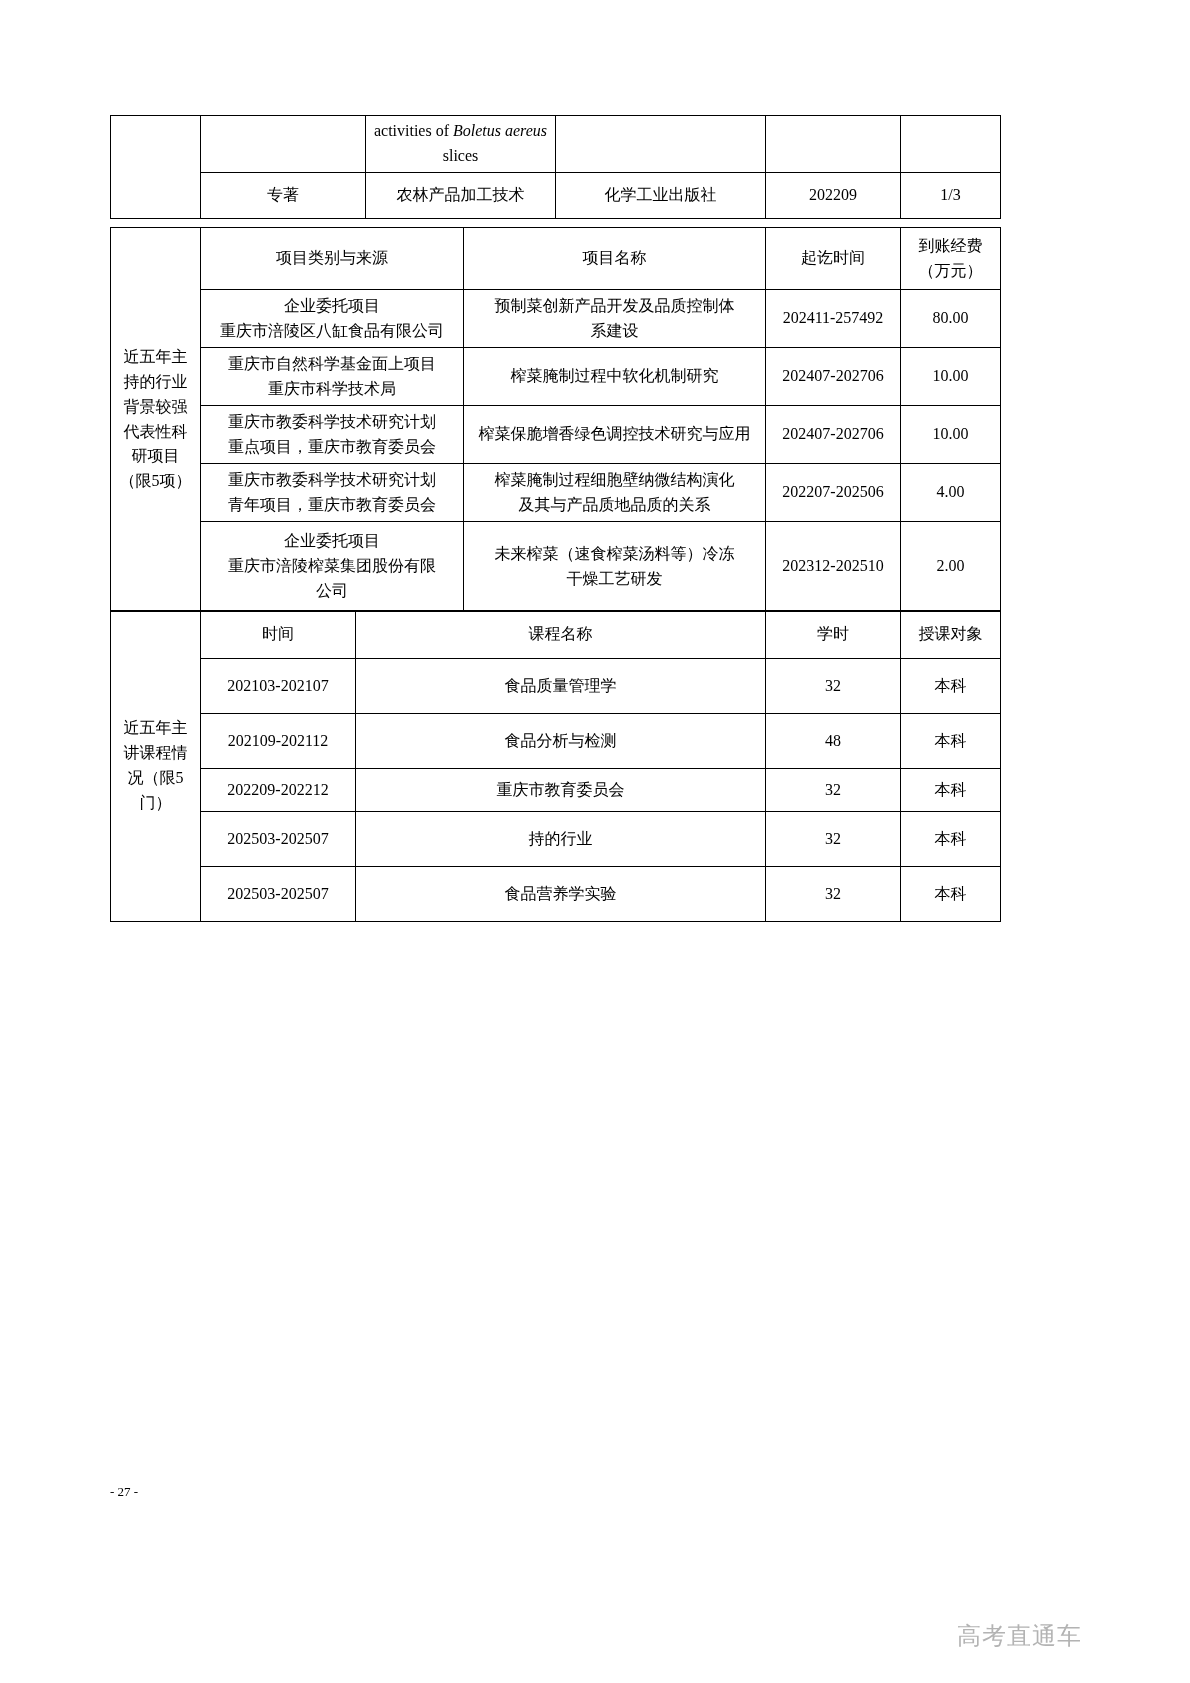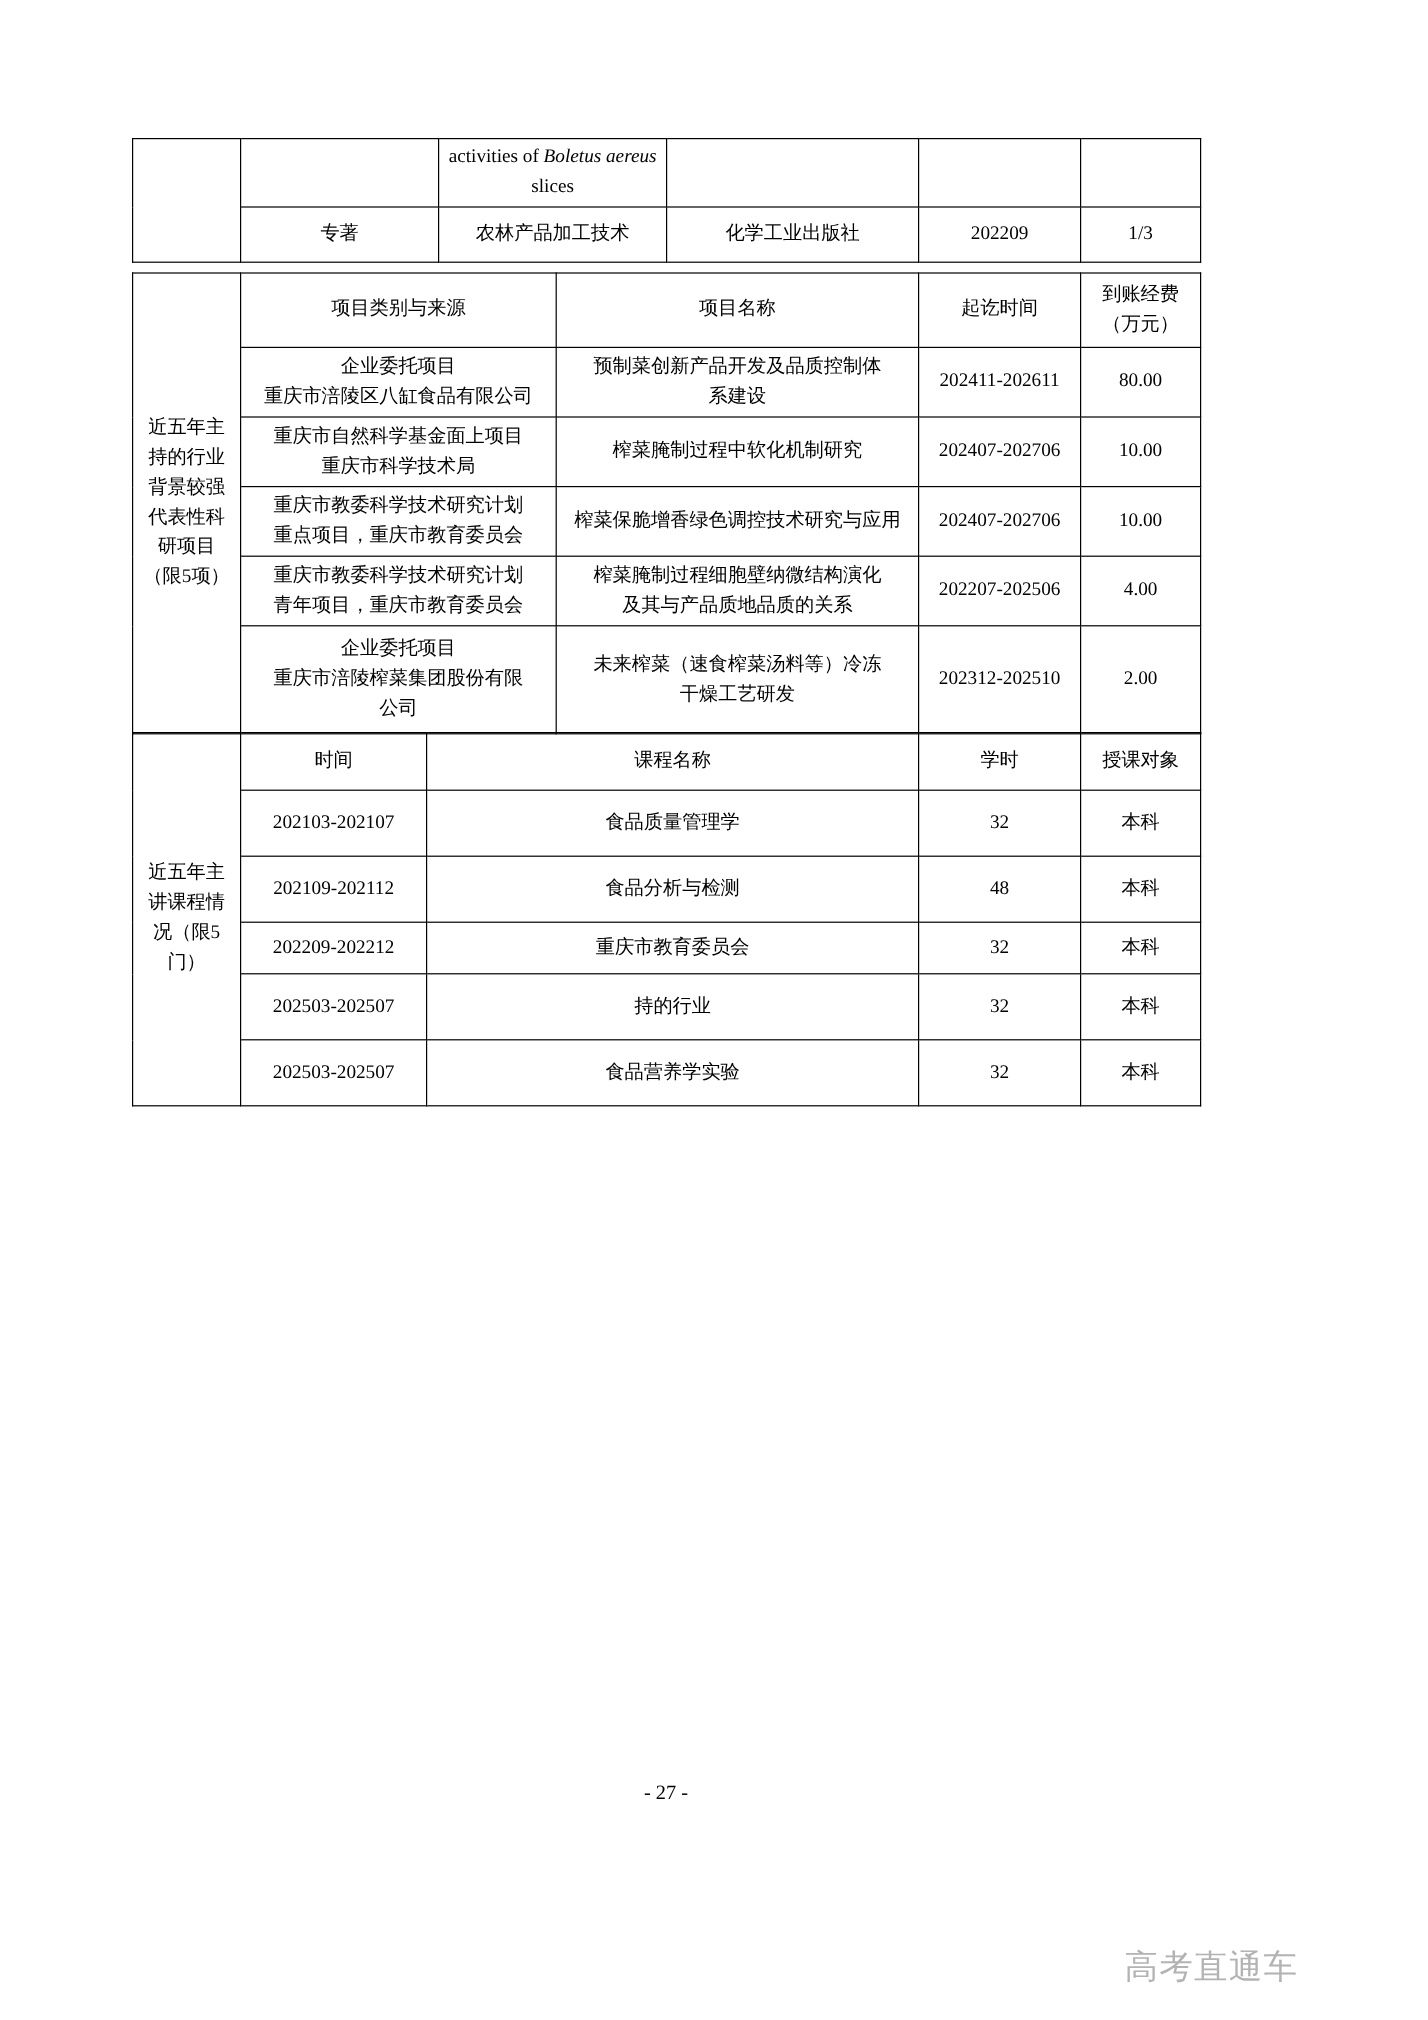--- a/index.html
+++ b/index.html
@@ -18,26 +18,26 @@
     white-space:pre-line;
     padding:2px 5px;
     overflow:hidden;
   }
   .italic { font-style:italic; }
   #table-publications { left:110px; top:115px; width:890px; }
   #table-projects     { left:110px; top:227px; width:890px; }
   #table-courses      { left:110px; top:610px; width:890px; }
   .footer-page-number {
     position:absolute; left:110px; width:890px; top:1484px;
-    text-align:center; font-size:17px;
+    font-size:13px;
   }
   .watermark {
     position:absolute; top:1620px; right:108px;
     font-family:"Liberation Sans","DejaVu Sans",sans-serif;
-    font-size:28px; color:#b3b3b3; letter-spacing:1px;
+    font-size:24px; color:#b3b3b3; letter-spacing:1px;
   }
 </style>
 </head>
 <body>
 
 <div class="page">
 
   <table id="table-publications">
     <colgroup>
       <col style="width:90px">
@@ -86,21 +86,21 @@
       <td>项目名称</td>
       <td>起讫时间</td>
       <td>到账经费
 （万元）</td>
     </tr>
     <tr style="height:58px">
       <td>企业委托项目
 重庆市涪陵区八缸食品有限公司</td>
       <td>预制菜创新产品开发及品质控制体
 系建设</td>
-      <td>202411-202611</td>
+      <td>202411-257492</td>
       <td>80.00</td>
     </tr>
     <tr style="height:58px">
       <td>重庆市自然科学基金面上项目
 重庆市科学技术局</td>
       <td>榨菜腌制过程中软化机制研究</td>
       <td>202407-202706</td>
       <td>10.00</td>
     </tr>
     <tr style="height:58px">

